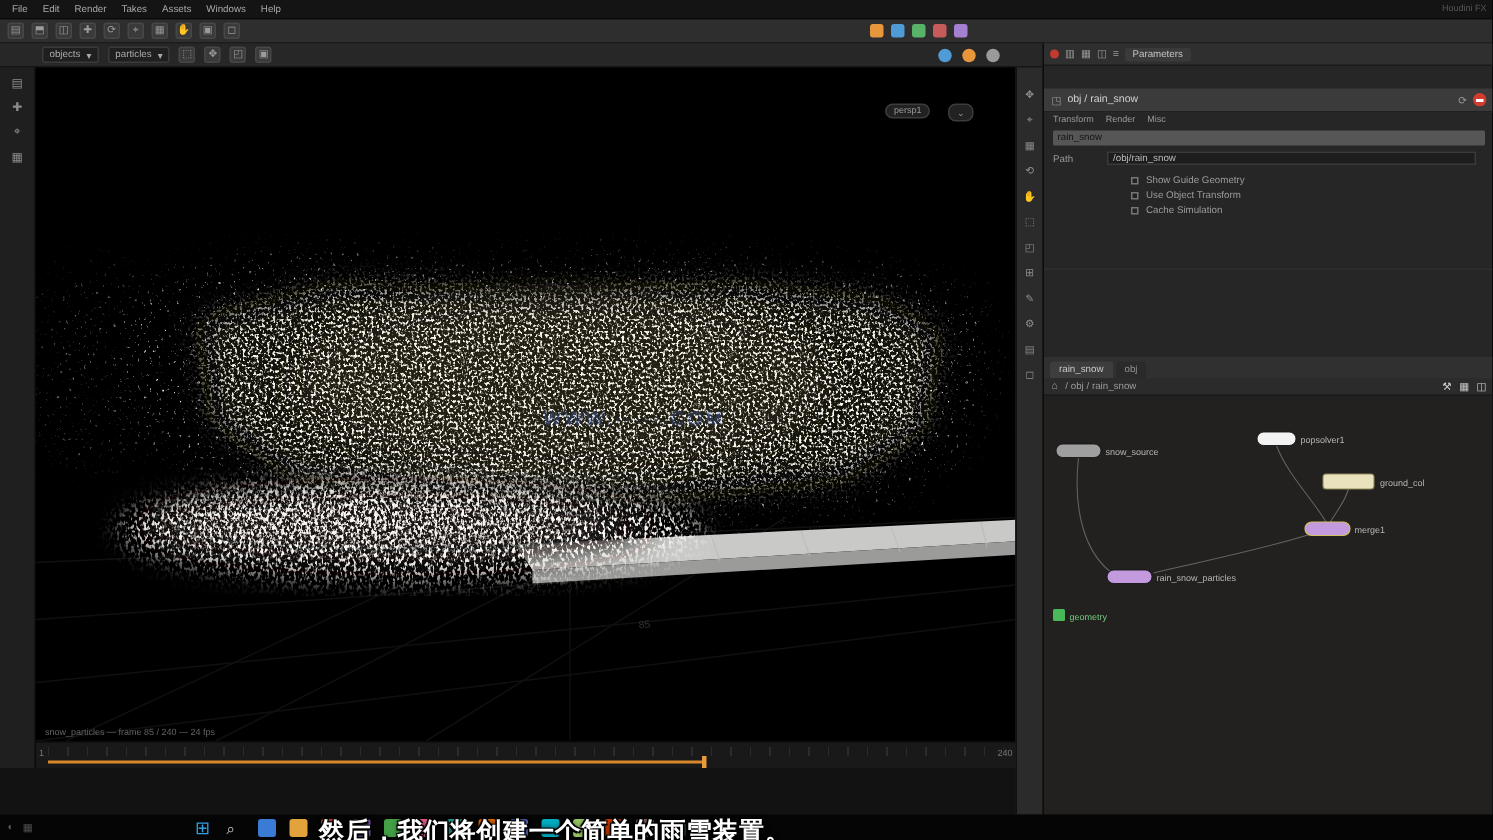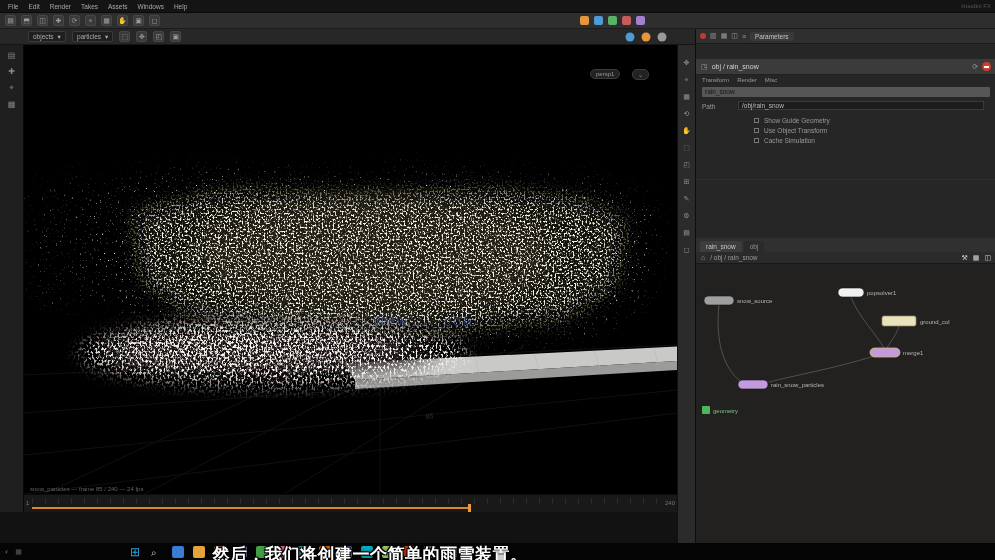--- a/index.html
+++ b/index.html
@@ -18,21 +18,21 @@
 
   
   .lrail { left:0; top:45px; width:24px; height:498px; background:#1f1f1f; border-right:1px solid #0a0a0a; position:absolute; display:flex; flex-direction:column; align-items:center; padding-top:6px; gap:7px; }
   .lico { color:#8a8a8a; font-size:8px; }
   .rrail { left:677px; top:45px; width:18px; height:498px; background:#2b2b2b; border-left:1px solid #101010; position:absolute; display:flex; flex-direction:column; align-items:center; padding-top:14px; gap:9px; }
   .rico { color:#8f8f8f; font-size:7px; }
 
   
   .vp { left:24px; top:45px; width:653px; height:449px; background:#000; position:absolute; overflow:hidden; }
   .pill { position:absolute; top:24px; background:rgba(40,40,40,.85); border:1px solid #3c3c3c; border-radius:5px; font-size:6px; color:#9a9a9a; padding:1px 5px; }
-  .wm { position:absolute; left:350px; top:226px; font-size:10px; letter-spacing:2px; color:#4a6fd0; opacity:.55; filter:blur(.6px);margin-top:46px; }
+  .wm { position:absolute; left:338px; top:226px; font-size:13px; letter-spacing:2px; color:#4a6fd0; opacity:.55; filter:blur(.6px); }
   .vstatus { position:absolute; left:6px; bottom:2px; font-size:6px; color:#636363; }
 
   
   .pbar { left:24px; top:494px; width:653px; height:18px; background:#191919; border-top:1px solid #0b0b0b; position:absolute; }
   .ticks { position:absolute; left:8px; right:8px; top:3px; height:6px; background:repeating-linear-gradient(90deg,#2c2c2c 0 1px,transparent 1px 13px); }
   .tl-num { position:absolute; top:5px; font-size:6px; color:#777; }
   .prog { position:absolute; left:8px; top:12px; width:438px; height:2px; background:#d8872b; }
   .phandle { position:absolute; left:444px; top:9px; width:3px; height:8px; background:#e89a3c; }
   .bstrip { left:0; top:512px; width:677px; height:31px; background:#121212; position:absolute; }
 

